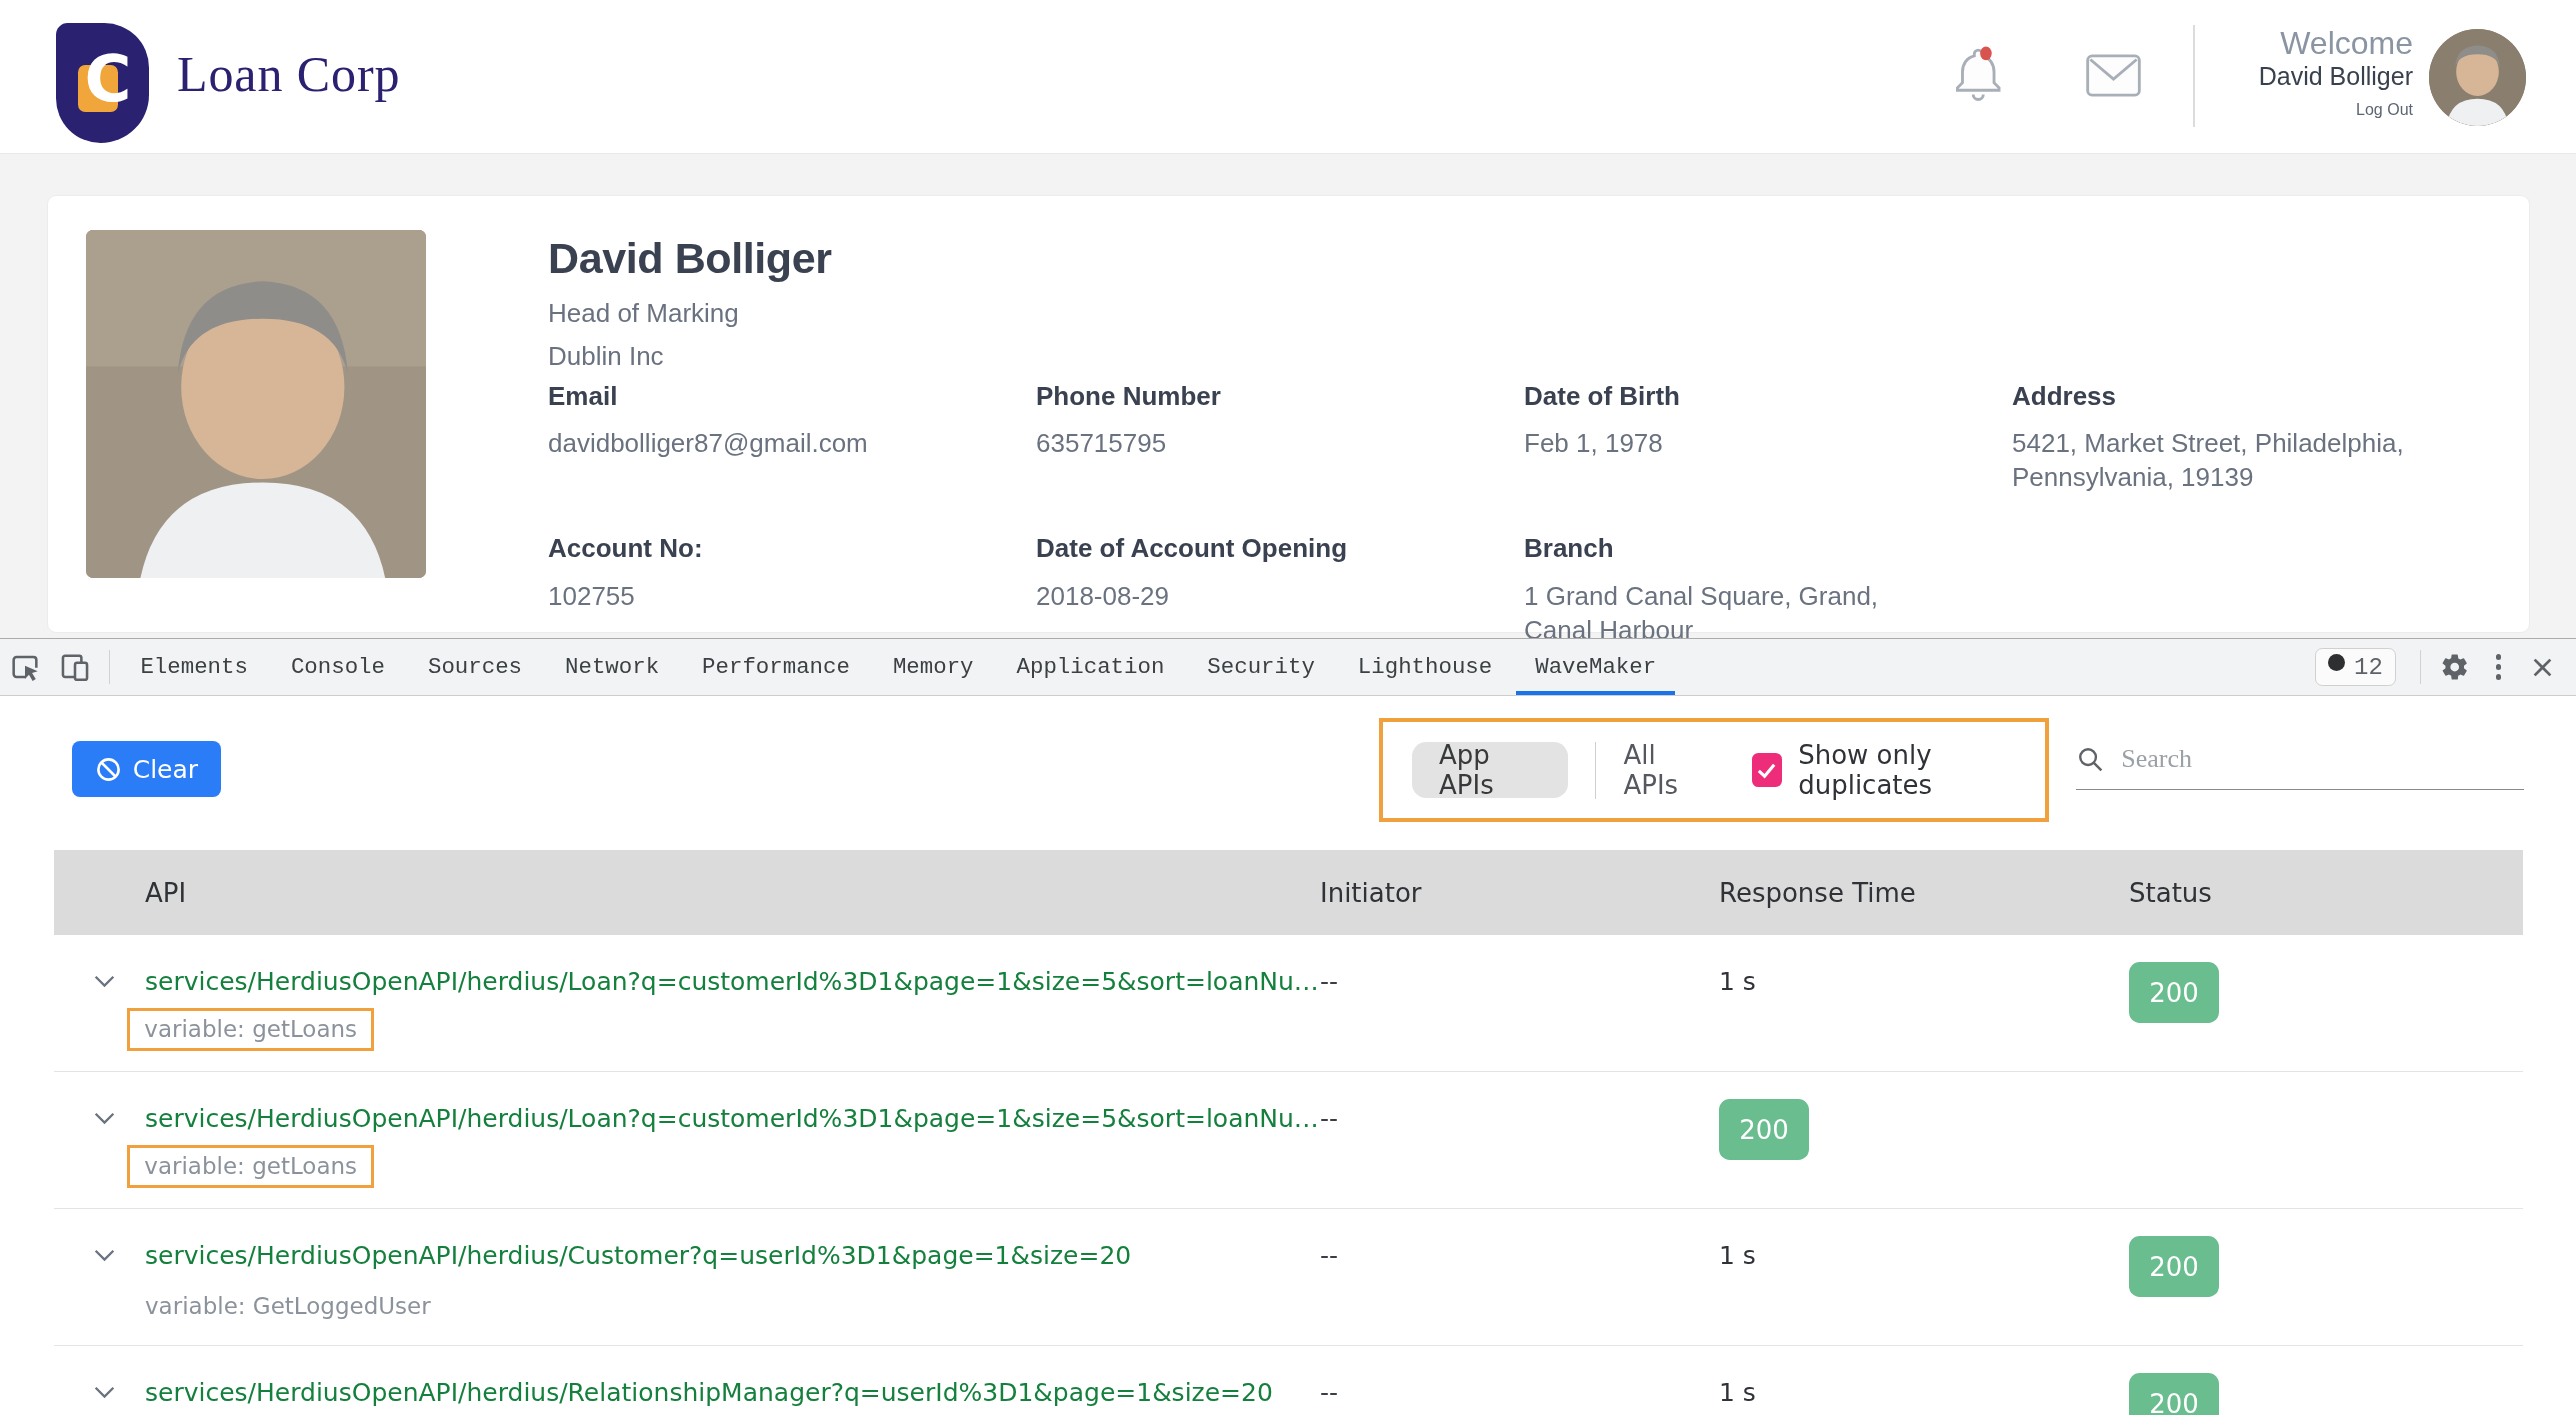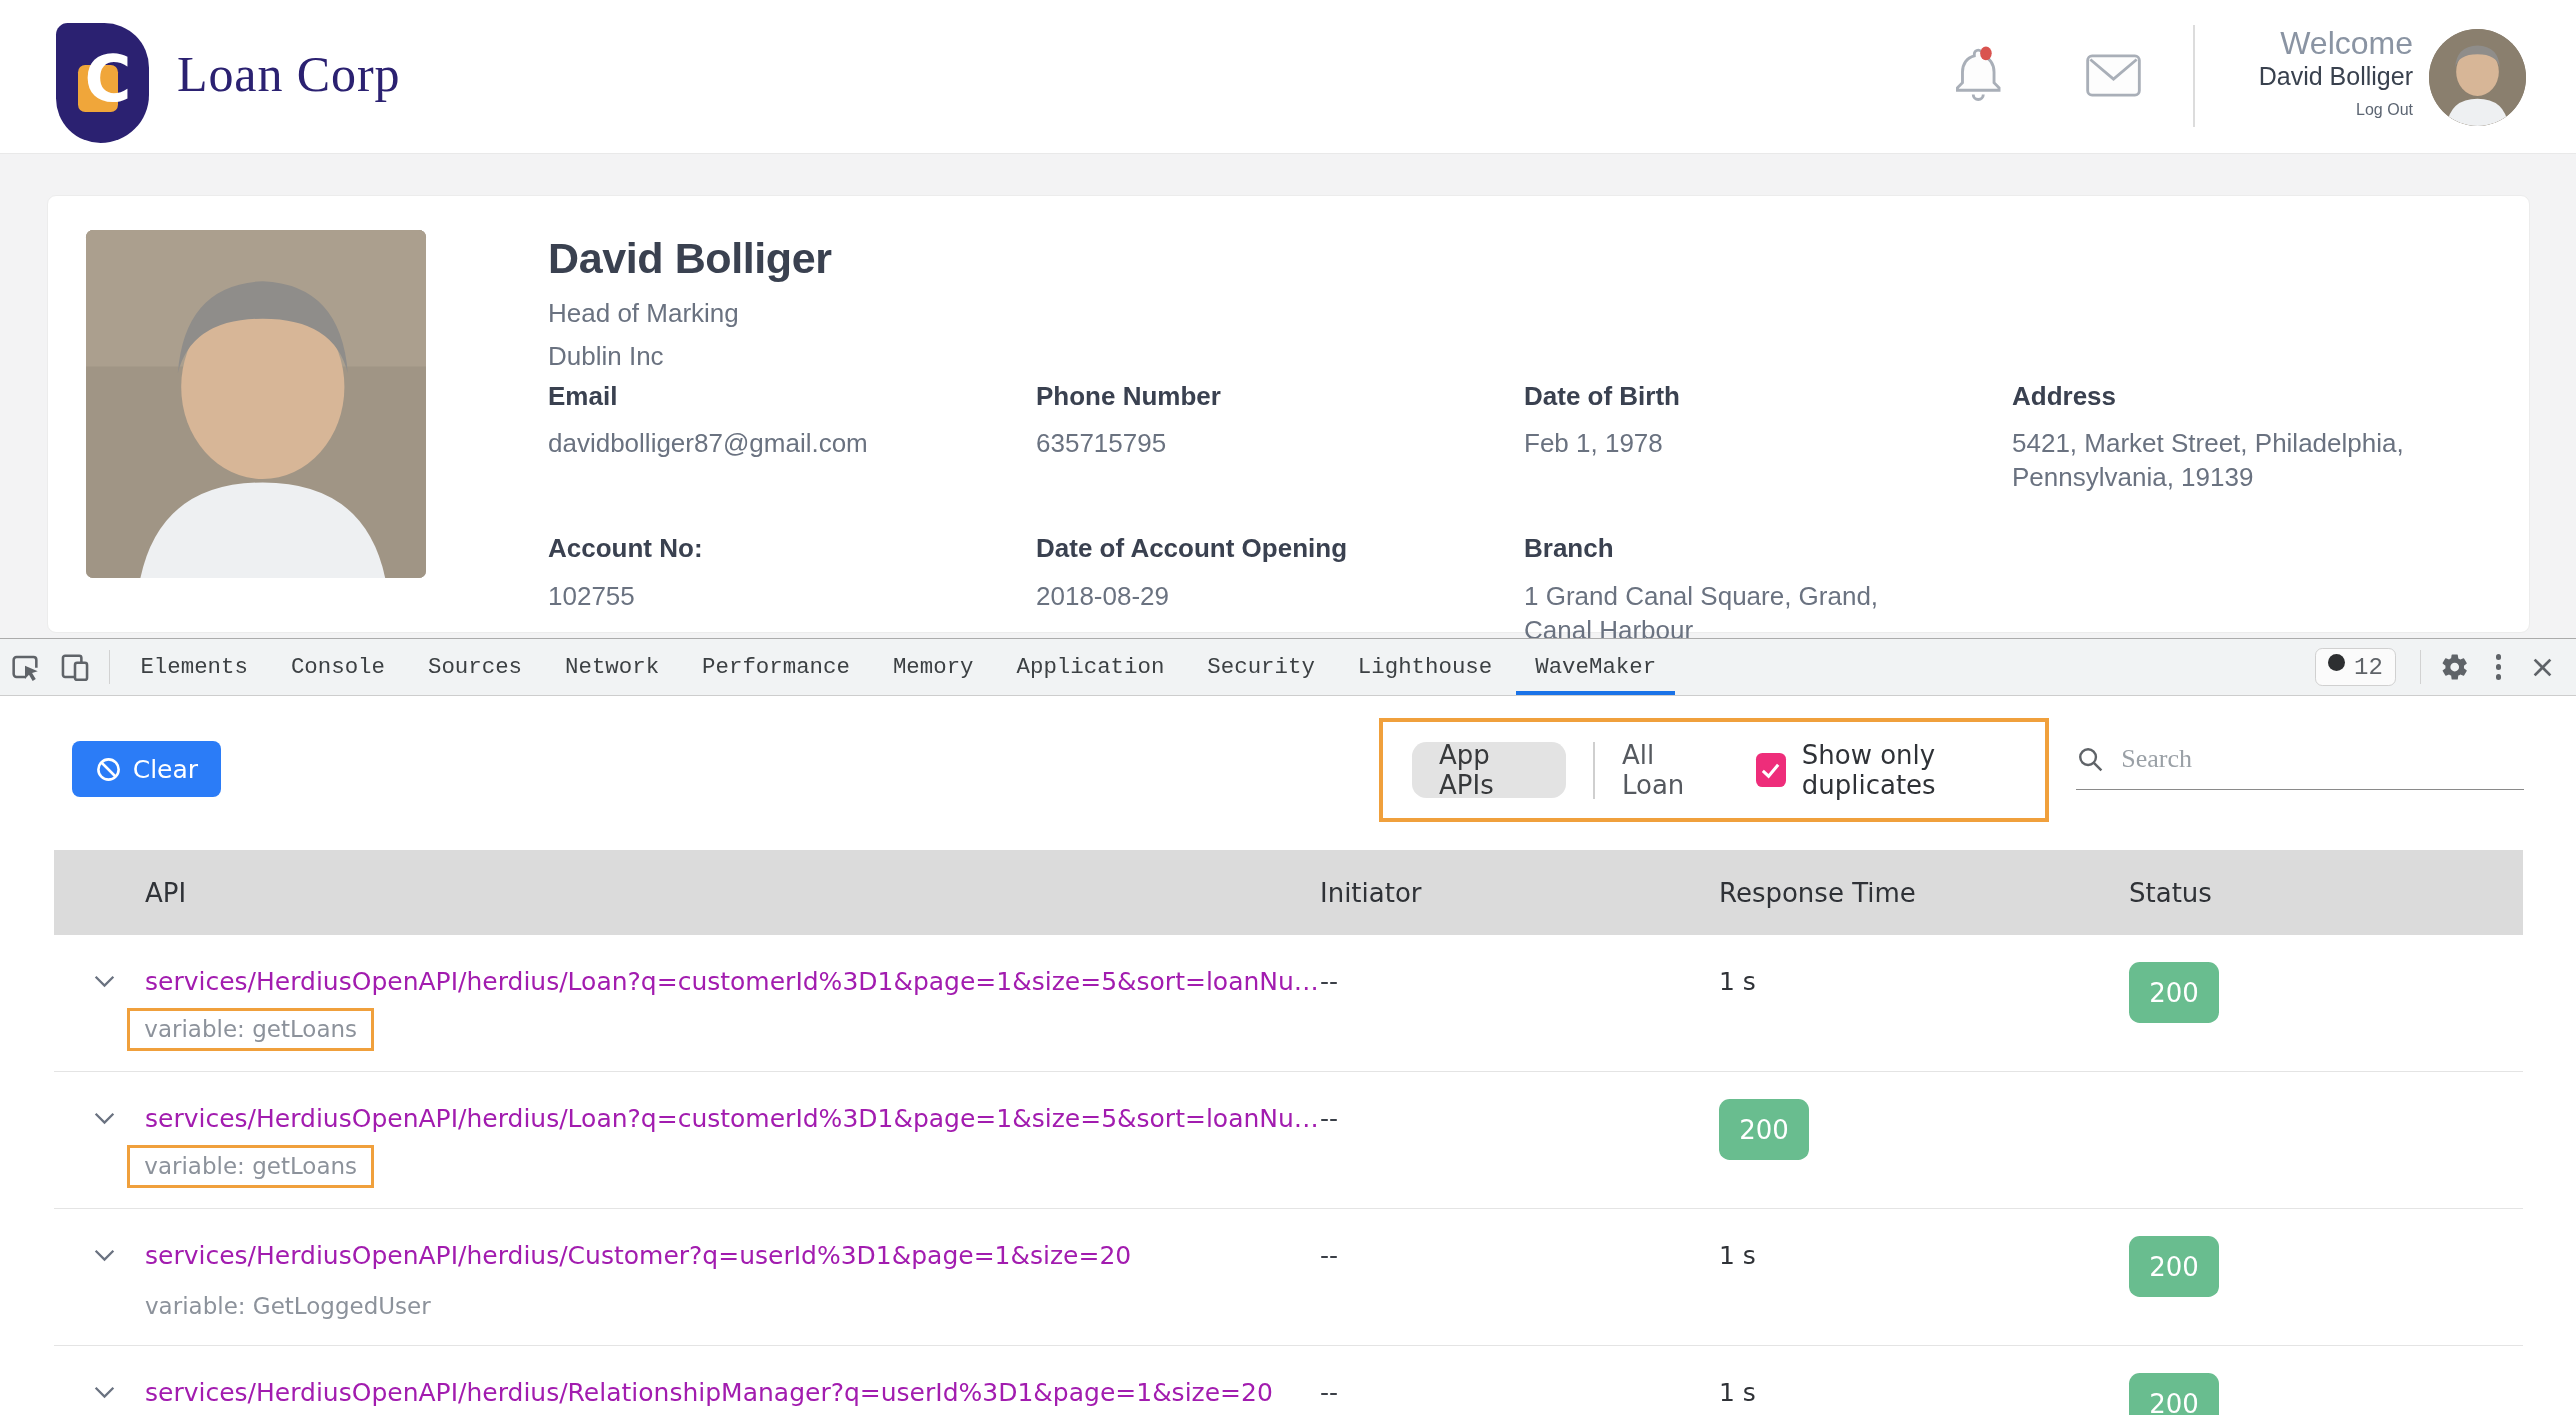--- a/index.html
+++ b/index.html
@@ -87,21 +87,21 @@
   
   .api-table { position:absolute; left:54px; top:211px; width:2469px; }
   .t-header { height:85px; background:#dbdbdb; display:grid;
     grid-template-columns:1266px 399px 410px 393px; align-items:center;
     font-size:26px; color:#2f3237; }
   .t-header .h-api { padding-left:91px; }
   .t-row { height:137px; border-bottom:0.9px solid #e4e4e4; display:grid;
     grid-template-columns:1266px 399px 410px 393px; position:relative; background:#fff; }
   .c-main { position:relative; }
   .row-chevron { position:absolute; left:39px; top:39px; cursor:pointer; }
-  .row-url { position:absolute; left:91px; top:32px; font-size:25px; color:#a21caf;
+  .row-url { position:absolute; left:91px; top:32px; font-size:25px; color:#15803d;
     white-space:nowrap; }
   .var-wrap { position:absolute; left:91px; top:84px; font-size:23px; color:#8c929b; }
   .var-wrap.hl { left:73px; top:73px; border:3.6px solid #f0a03c; padding:5.4px 14.3px; }
   .c-initiator { position:relative; font-size:25px; color:#3a3f47; }
   .c-initiator span { position:absolute; left:0; top:32px; }
   .c-response { position:relative; font-size:25px; color:#2f3237; }
   .c-response span { position:absolute; left:0; top:32px; }
   .c-status { position:relative; }
   .status-badge { position:absolute; left:0; top:27px; width:90px; height:61px;
     background:#69bd8f; border-radius:10.7px; display:flex; align-items:center;
@@ -251,21 +251,21 @@
     <svg width="27" height="27" viewBox="0 0 24 24" fill="none" stroke="#fff" stroke-width="2.3">
       <circle cx="12" cy="12" r="9"></circle>
         <line x1="6" y1="6" x2="18" y2="18"></line>
     </svg>
     <span>Clear</span>
   </div>
 
   <div class="controls-box">
     <div class="seg-pill">App APIs</div>
     <div class="seg-divider"></div>
-    <div class="seg-plain">All Loan</div>
+    <div class="seg-plain">All APIs</div>
     <div class="dup-checkbox">
       <svg width="23" height="23" viewBox="0 0 24 24" fill="none" stroke="#fff" stroke-width="3.2">
         <polyline points="4,12.5 10,18 20,6"></polyline>
       </svg>
     </div>
     <div class="dup-label">Show only duplicates</div>
   </div>
 
   <div class="search-wrap">
     <svg width="29" height="29" viewBox="0 0 24 24" fill="none" stroke="#5f6368" stroke-width="2">

